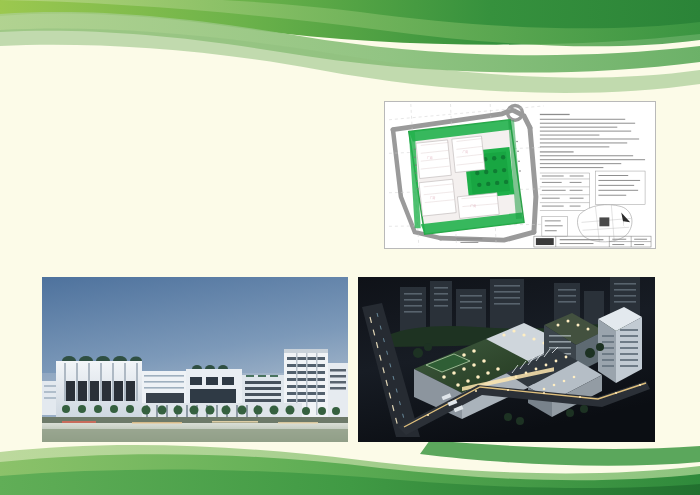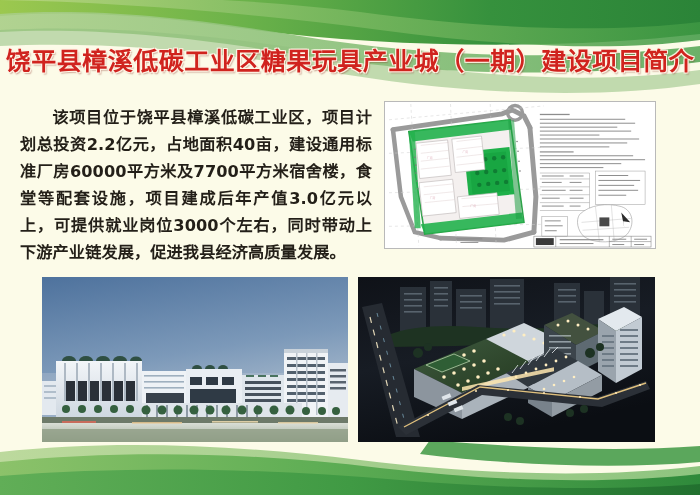--- a/index.html
+++ b/index.html
@@ -172,27 +172,21 @@
     </g>
 
     <g>
       <path d="M0,452 C110,440 230,444 360,460 C480,475 600,478 700,466 V495 H0 Z" fill="url(#gBotC)" opacity="0.75"></path>
       <path d="M0,462 C120,450 250,452 380,468 C500,482 610,484 700,474 V495 H0 Z" fill="url(#gBotA)"></path>
       <path d="M0,476 C130,466 260,468 400,480 C520,490 620,490 700,484 V495 H0 Z" fill="url(#gBotB)"></path>
       <path d="M430,440 C520,448 620,452 700,446 V462 C610,470 500,464 420,454 Z" fill="#3E9843" opacity="0.85"></path>
     </g>
   </svg>
 
-  <div class="title-band">
-    <div class="title-text">饶平县樟溪低碳工业区糖果玩具产业城（一期）建设项目简介</div>
-  </div>
-
-  <div class="body-col">
-    <p class="body-text">该项目位于饶平县樟溪低碳工业区，项目计划总投资2.2亿元，占地面积40亩，建设通用标准厂房60000平方米及7700平方米宿舍楼，食堂等配套设施，项目建成后年产值3.0亿元以上，可提供就业岗位3000个左右，同时带动上下游产业链发展，促进我县经济高质量发展。</p>
-  </div>
+
 
   <div class="figure fig-siteplan">
     <svg viewBox="0 0 272 148" preserveAspectRatio="none" aria-hidden="true">
       <rect x="0" y="0" width="272" height="148" fill="#ffffff"></rect>
 
       <g stroke="#9a9a9a" fill="none">
         <path d="M8,28 L118,12 L128,8" stroke-width="5" stroke-linecap="round"></path>
         <path d="M128,8 L140,14 L146,26" stroke-width="5" stroke-linecap="round"></path>
         <path d="M146,26 L152,96 L150,132" stroke-width="5" stroke-linecap="round"></path>
         <path d="M150,132 L120,140 L56,138" stroke-width="5" stroke-linecap="round"></path>

